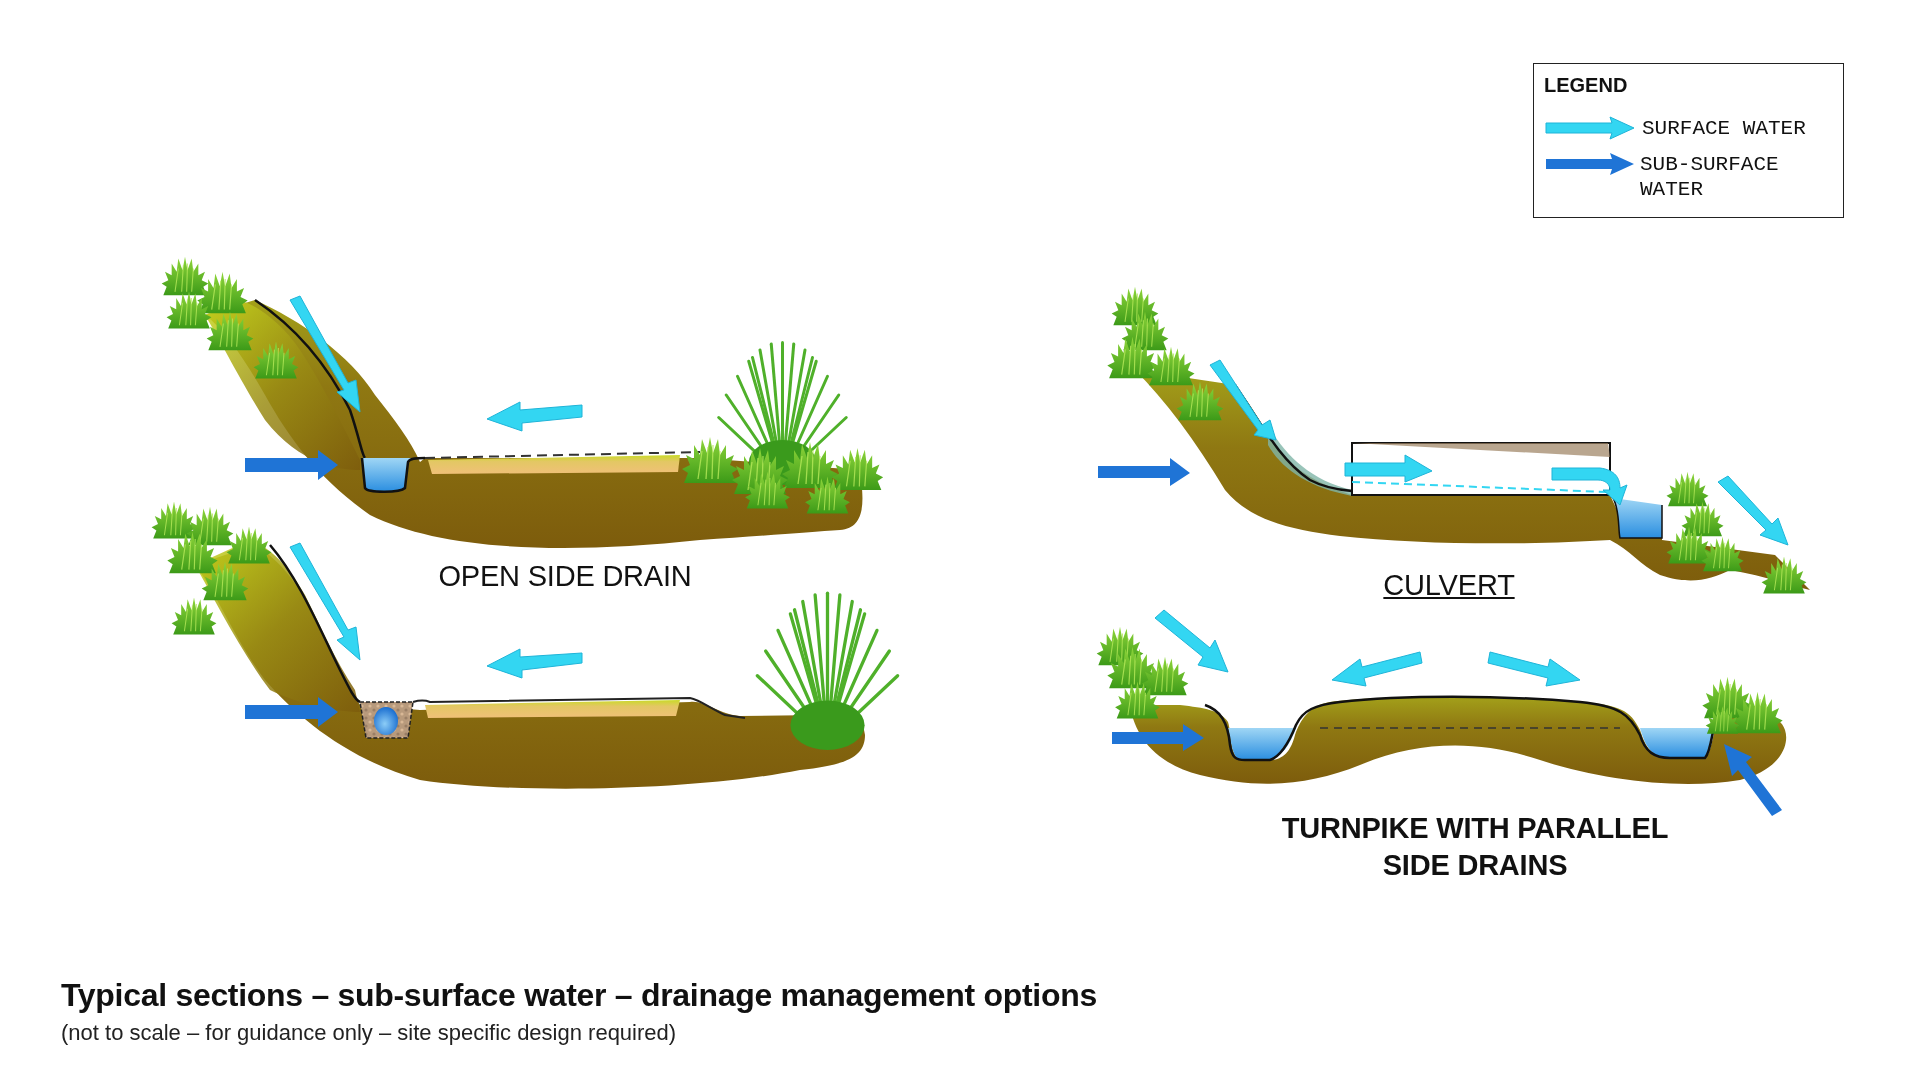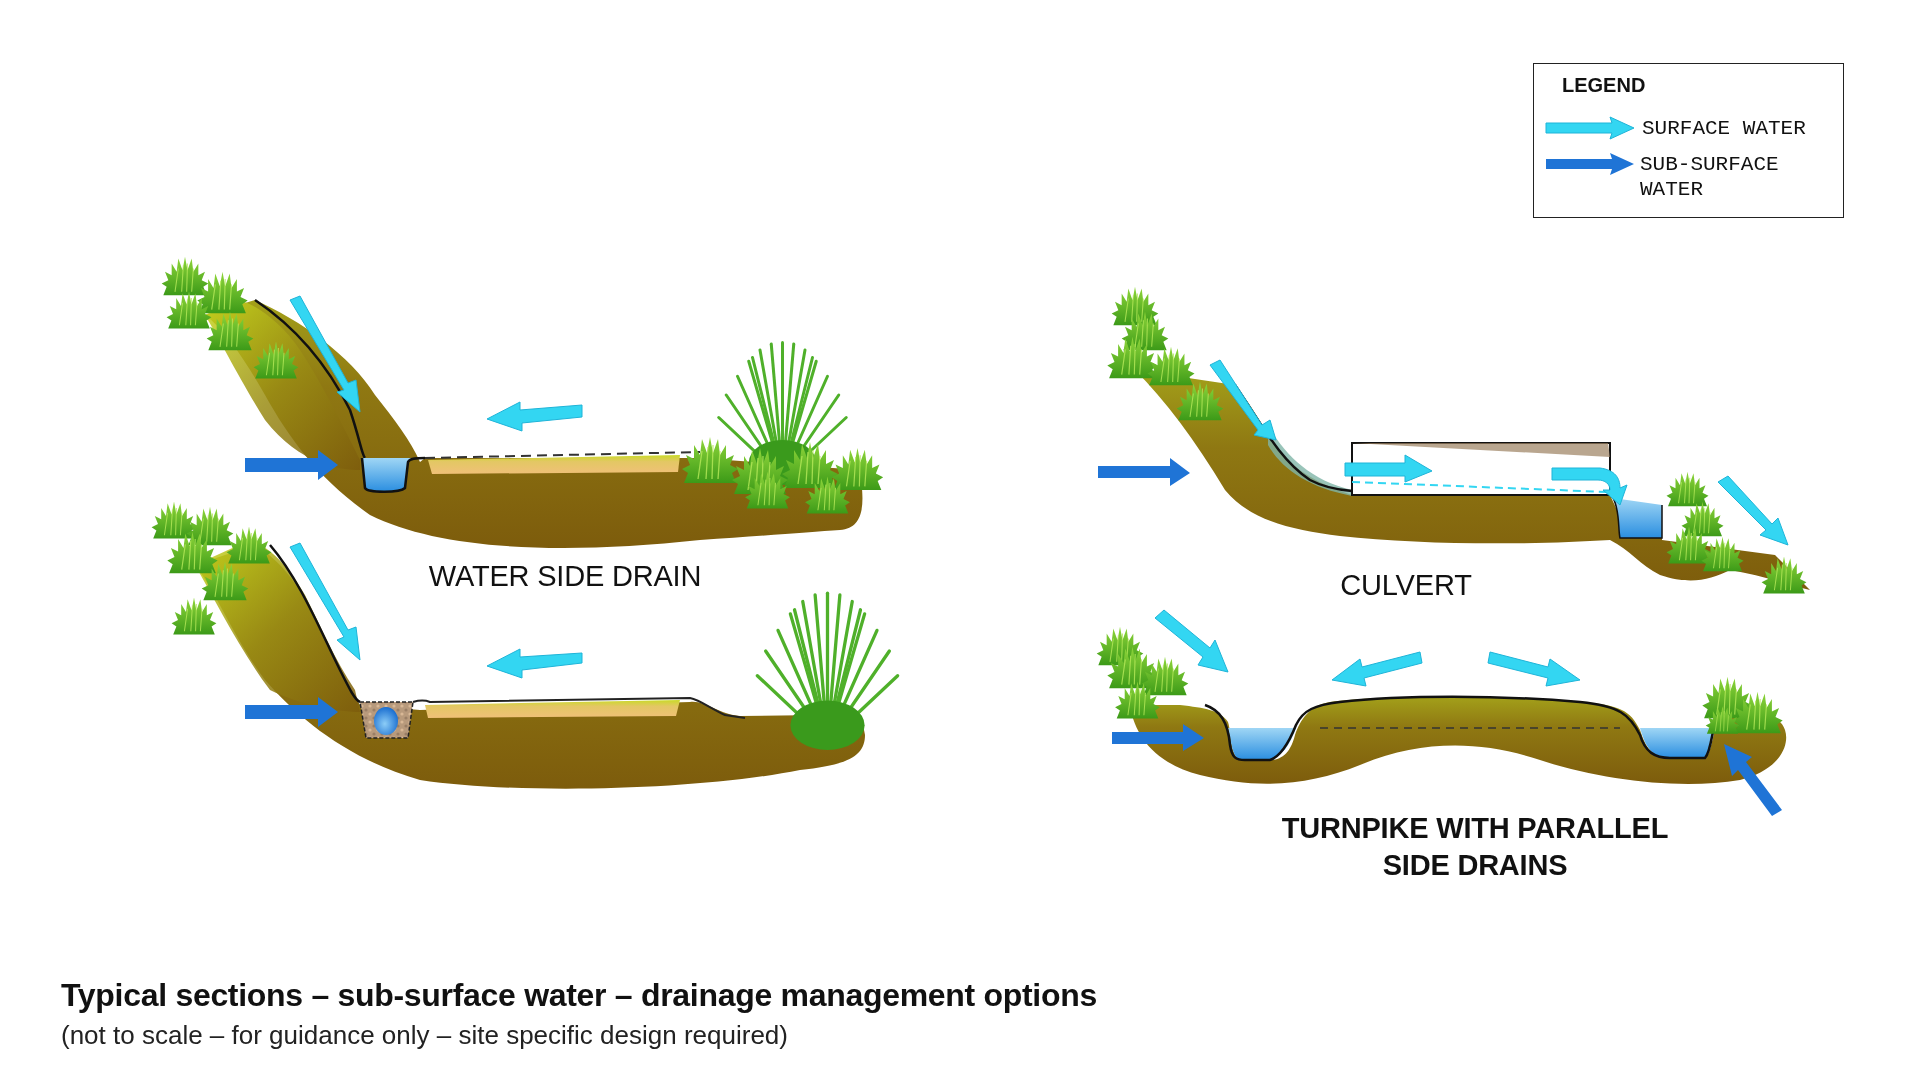--- a/index.html
+++ b/index.html
@@ -3,26 +3,26 @@
 <meta charset="utf-8">
 <style>
   html, body { margin: 0; padding: 0; background: #ffffff; }
   body { width: 1920px; height: 1080px; position: relative; overflow: hidden;
          font-family: "Liberation Sans", sans-serif; }
   #stage { position: absolute; left: 0; top: 0; width: 1920px; height: 1080px; }
   .label { position: absolute; text-align: center; color: #111; font-size: 29px;
            font-family: "Liberation Sans", sans-serif; line-height: 37px; letter-spacing: -0.2px; }
   #legend { position: absolute; left: 1533px; top: 63px; width: 311px; height: 155px;
             border: 1.5px solid #222; background: #fff; box-sizing: border-box; }
-  #legend .title { position: absolute; left: 28px; top: 10px; font-weight: bold; font-size: 20px; color: #111; }
+  #legend .title { position: absolute; left: 10px; top: 10px; font-weight: bold; font-size: 20px; color: #111; }
   #legend .item-label { position: absolute; font-size: 21px; color: #111; line-height: 25px; font-family: Liberation Mono, monospace; }
   #legend svg { position: absolute; }
   #caption { position: absolute; left: 61px; top: 977px; }
   #caption .cap-title { font-weight: bold; font-size: 32px; color: #111; letter-spacing: -0.3px; }
-  #caption .cap-sub { font-size: 26px; color: #222; margin-top: 6px; }
+  #caption .cap-sub { font-size: 22px; color: #222; margin-top: 6px; }
 </style>
 </head>
 <body>
 
 <div id="stage">
   <svg width="1920" height="1080" viewBox="0 0 1920 1080" xmlns="http://www.w3.org/2000/svg">
     <defs>
       <linearGradient id="soilGrad" x1="0" y1="0" x2="0" y2="1">
         <stop offset="0" stop-color="#a3a01a"></stop>
         <stop offset="0.35" stop-color="#8f7812"></stop>
@@ -174,23 +174,23 @@
       </g>
       <path d="M1155 618 L1164 610 L1210 648 L1215 640 L1228 672 L1198 665 L1203 657 Z" fill="#33d6f2" stroke="#1fb4d8" stroke-width="1"></path>
       <path d="M1420 652 L1362 667 L1360 659 L1332 680 L1366 686 L1364 678 L1422 663 Z" fill="#33d6f2" stroke="#1fb4d8" stroke-width="1"></path>
       <path d="M1490 652 L1548 667 L1550 659 L1580 680 L1546 686 L1548 678 L1488 663 Z" fill="#33d6f2" stroke="#1fb4d8" stroke-width="1"></path>
       <path d="M1112 732 L1183 732 L1183 724 L1204 738 L1183 751 L1183 744 L1112 744 Z" fill="#1f74d6"></path>
       <path d="M1782 810 L1772 816 L1738 770 L1732 776 L1724 744 L1752 757 L1746 762 Z" fill="#1f74d6"></path>
     </g>
   </svg>
 
   <div class="label" style="left:380px; top:558px; width:370px;">
-    <div>WATER SIDE DRAIN</div>
-  </div>
-  <div class="label" style="left:1241px; top:567px; width:330px;">
+    <div>OPEN SIDE DRAIN</div>
+  </div>
+  <div class="label" style="left:1284px; top:567px; width:330px;text-decoration:underline;">
     <div>CULVERT</div>
   </div>
   <div class="label" style="left:1230px; top:810px; width:490px;font-weight:bold;">
     <div>TURNPIKE WITH PARALLEL</div>
     <div>SIDE DRAINS</div>
   </div>
 
   <div id="legend">
     <div class="title">LEGEND</div>
     <svg style="left:10px; top:52px;" width="92" height="24">

